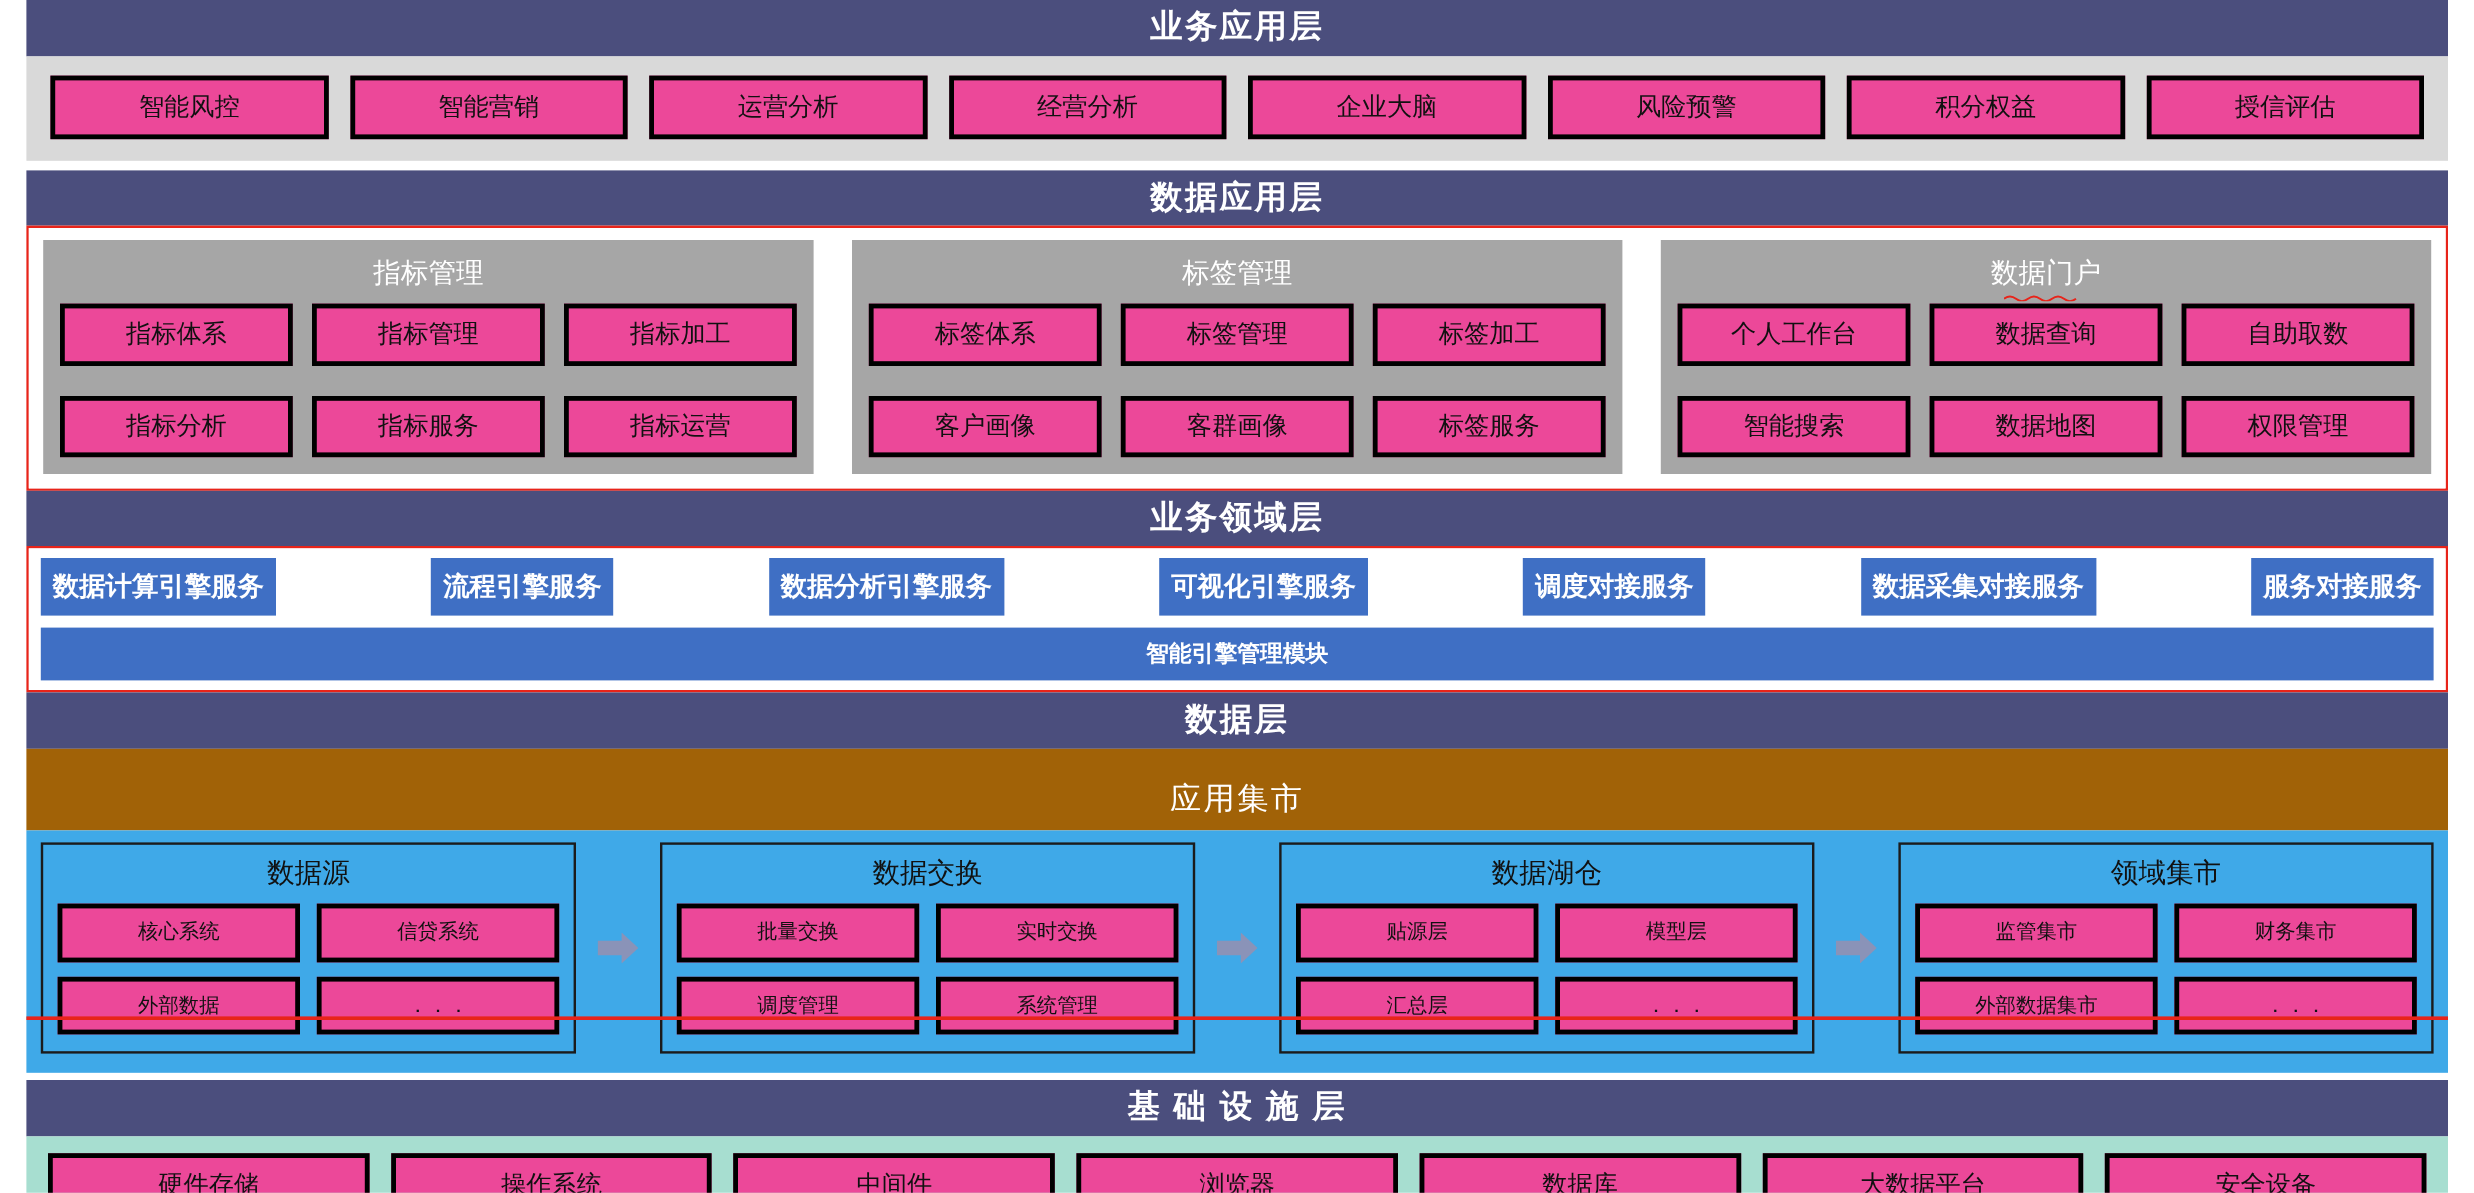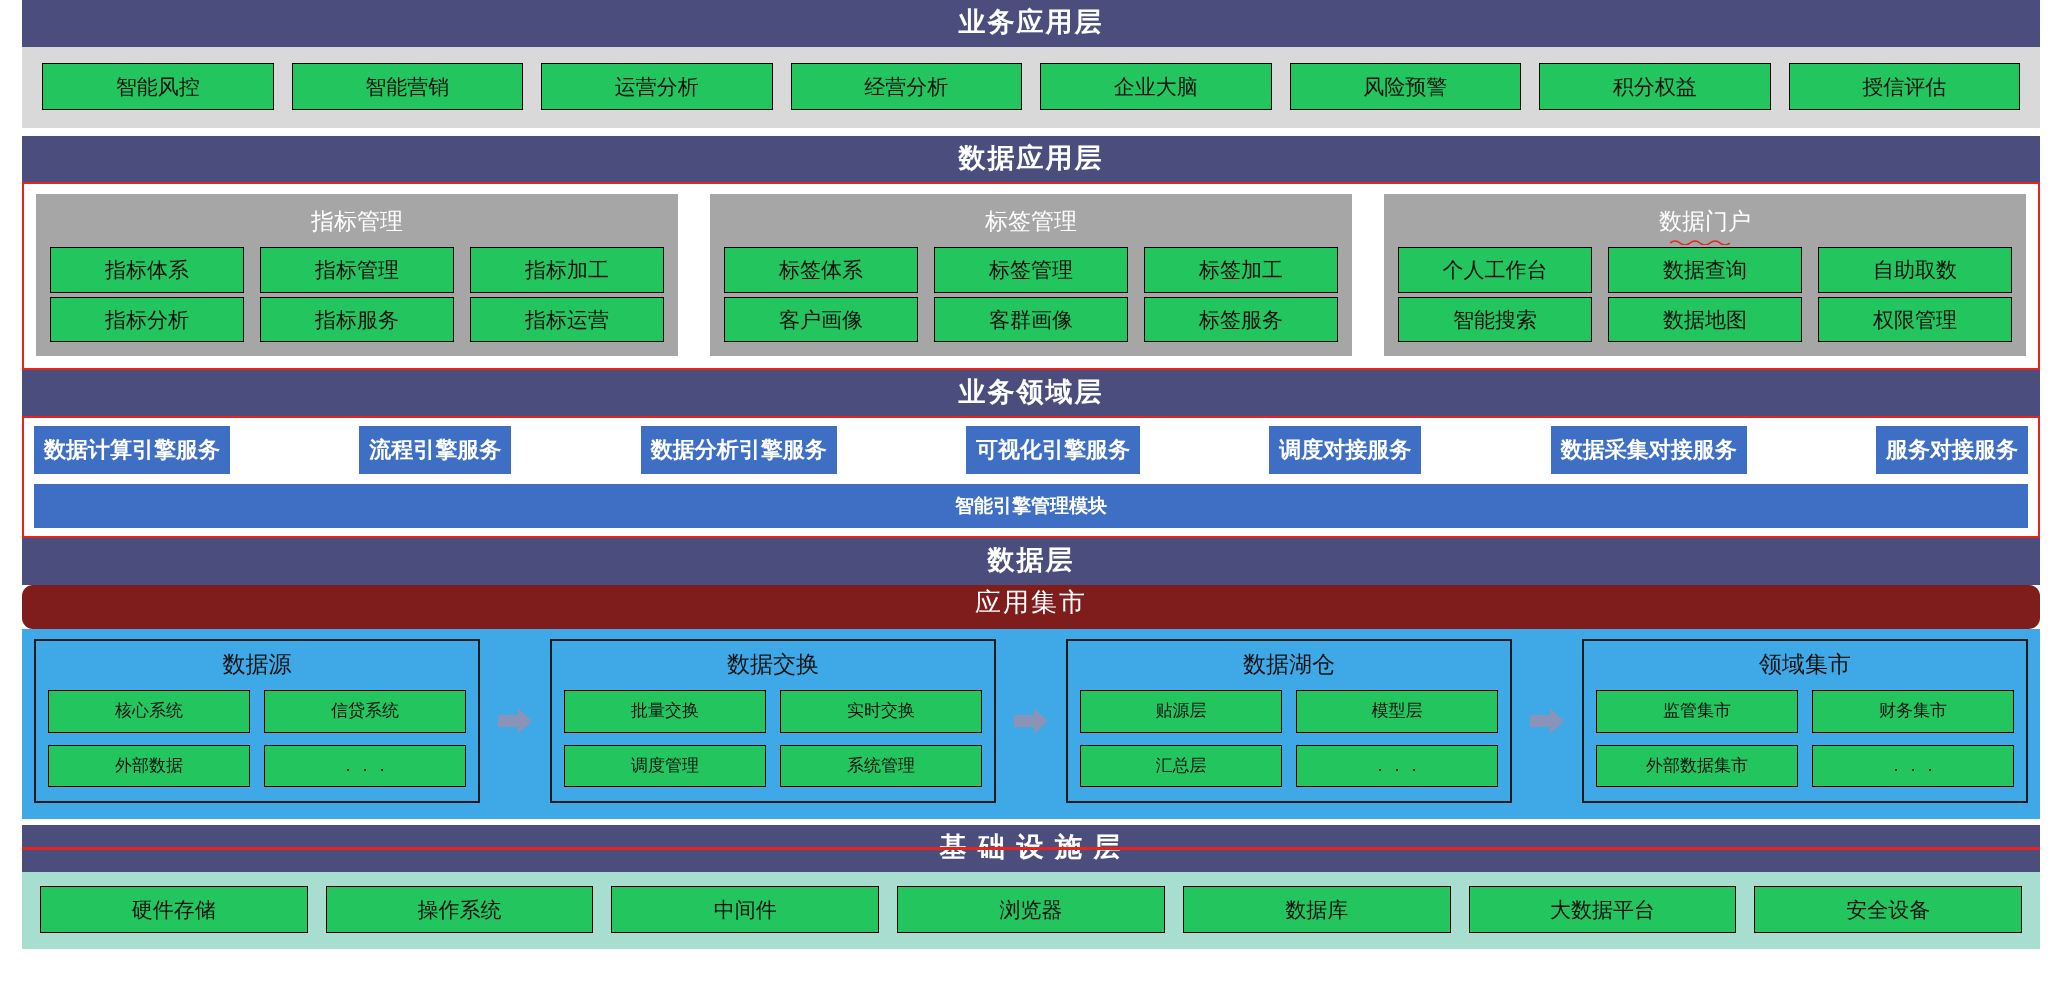--- a/index.html
+++ b/index.html
@@ -26,22 +26,22 @@
     background: #4b4e7d;
     color: #ffffff;
     font-size: 27px;
     font-weight: bold;
     text-align: center;
     letter-spacing: 2px;
     padding: 8px 0 9px 0;
     line-height: 1.1;
   }
   .chip {
-    background: #22c55e;
-    border: 1px solid #000000;
+    background: #ec4899;
+    border: 4px solid #000000;
     font-size: 21px;
     color: #111111;
     text-align: center;
     line-height: 1.1;
     padding: 11px 6px;
     box-sizing: border-box;
     white-space: nowrap;
   }
 
   
@@ -84,21 +84,21 @@
     position: absolute;
     left: 50%;
     transform: translateX(-50%);
     bottom: 2px;
     width: 70px;
     height: 6px;
   }
   .grid3 {
     display: grid;
     grid-template-columns: repeat(3, 1fr);
-    gap: 4px 16px;
+    gap: 25px 16px;
   }
   .grid3 .chip { font-size: 21px; padding: 10px 4px; }
 
   
   .sec-domain {
     background: #ffffff;
     padding: 8px 10px 8px 10px;
   }
   .engine-row {
     display: flex;
@@ -120,27 +120,26 @@
     background: #3f6fc4;
     color: #ffffff;
     font-size: 19px;
     font-weight: bold;
     text-align: center;
     padding: 9px 12px;
   }
 
   
   .market-bar {
-    background: #7f1d1d;
+    background: #a16207;
     color: #ffffff;
     font-size: 26px;
     text-align: center;
-    padding: 0 0 9px 0;
+    padding: 24px 0 9px 0;
     letter-spacing: 2px;
-    border-radius: 11px;
   }
   .sec-data {
     background: #3fa9e8;
     padding: 10px 12px 16px 12px;
     display: flex;
     align-items: stretch;
     gap: 18px;
   }
   .dgrp {
     border: 2px solid #1b1b1b;

